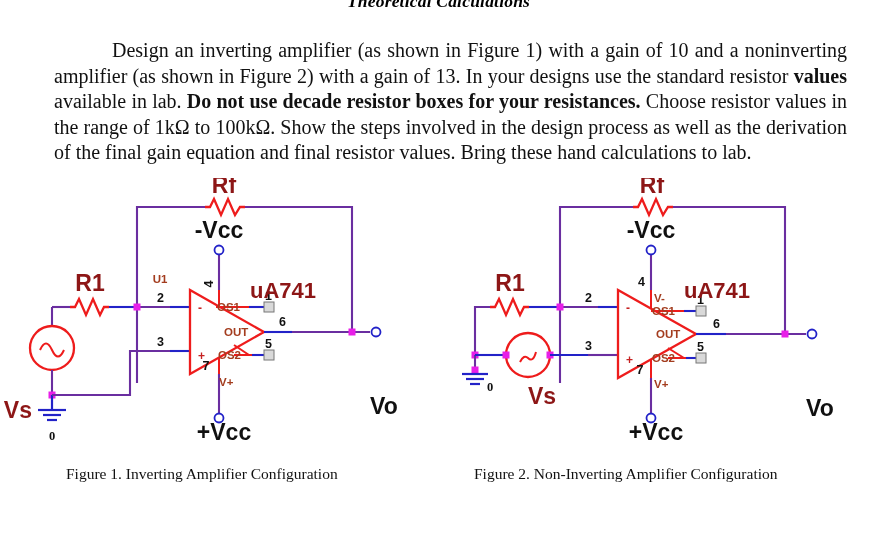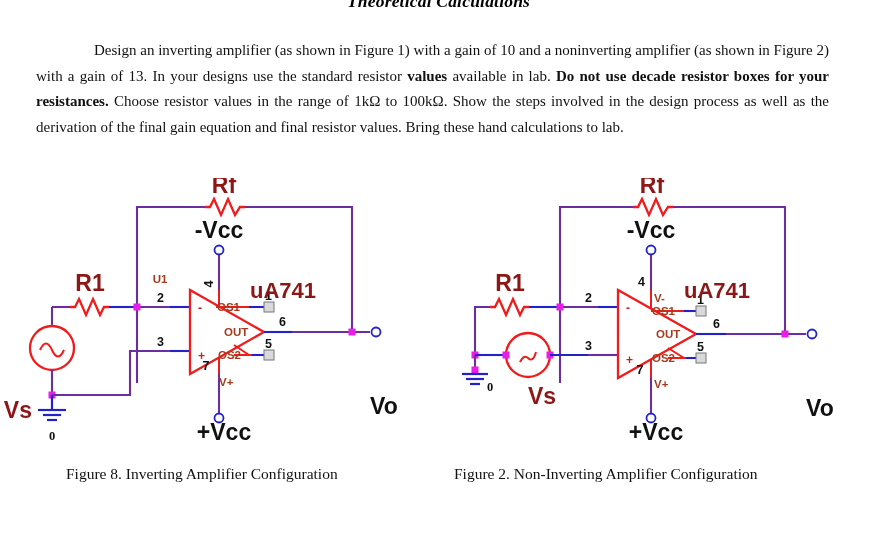--- a/index.html
+++ b/index.html
@@ -27,24 +27,24 @@
     font-weight: bold;
     font-style: italic;
     font-size: 17.5px;
     letter-spacing: 0.2px;
     white-space: nowrap;
   }
 
   
   #doc-paragraph {
     position: absolute;
-    left: 36px;
+    left: 54px;
     top: 38px;
     width: 793px;
-    font-size: 15px;
+    font-size: 20px;
     line-height: 25.5px;
     text-align: justify;
     text-justify: inter-word;
     text-indent: 58px;
     color: #111111;
   }
   #doc-paragraph b { font-weight: bold; }
 
   
   .figure-area {
@@ -60,21 +60,21 @@
   .fig-svg { position: absolute; left: 0; top: 0; }
 
   .fig-caption {
     position: absolute;
     top: 465px;
     font-size: 15.5px;
     white-space: nowrap;
     color: #111111;
   }
   #caption-1 { left: 66px; }
-  #caption-2 { left: 454px; }
+  #caption-2 { left: 474px; }
 
   
   text { font-family: "Liberation Sans", "DejaVu Sans", sans-serif; }
   .lbl-big-red {
     fill: #8d1616;
     font-size: 23px;
     font-family: "Liberation Sans", "DejaVu Sans", sans-serif;
   }
   .lbl-big-black {
     fill: #101010;
@@ -269,14 +269,14 @@
     <path class="wire-purple" d="M 286,156 L 366,156"></path>
     <rect class="node-dot" x="341.5" y="152.5" width="7" height="7"></rect>
     <circle class="term-ring" cx="372" cy="156" r="4.5"></circle>
     <text class="lbl-pin-num" x="280" y="150" text-anchor="end">6</text>
     <text class="lbl-big-black" x="366" y="238" text-anchor="start">Vo</text>
 
     <text class="lbl-chip" x="277" y="120" text-anchor="middle">uA741</text>
   </svg>
 </div>
 
-<div class="fig-caption" id="caption-1">Figure 8. Inverting Amplifier Configuration</div>
+<div class="fig-caption" id="caption-1">Figure 1. Inverting Amplifier Configuration</div>
 <div class="fig-caption" id="caption-2">Figure 2. Non-Inverting Amplifier Configuration</div>
 
 </body></html>

